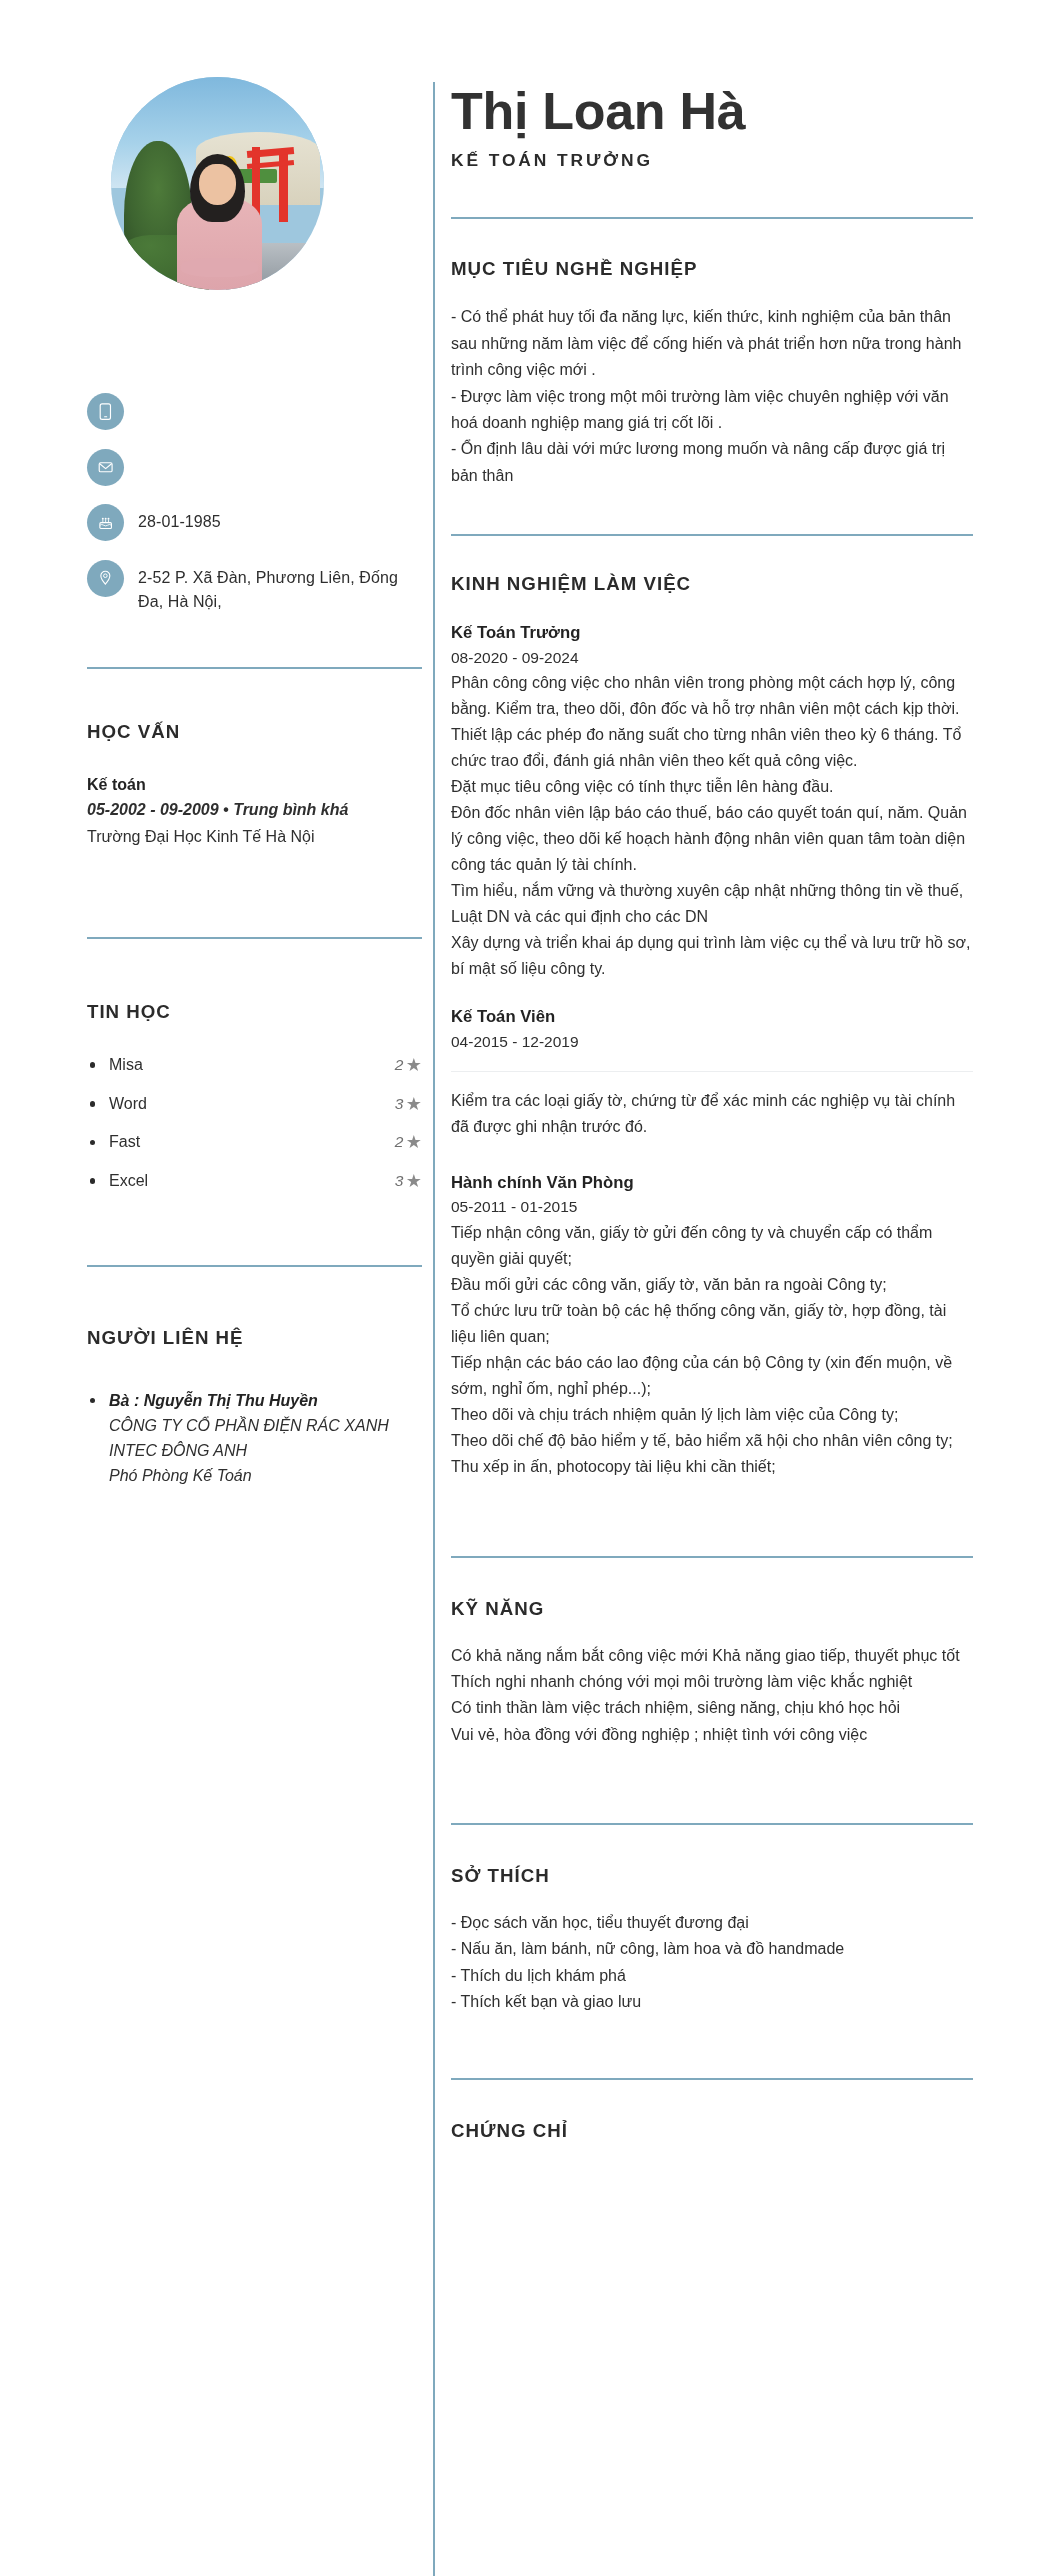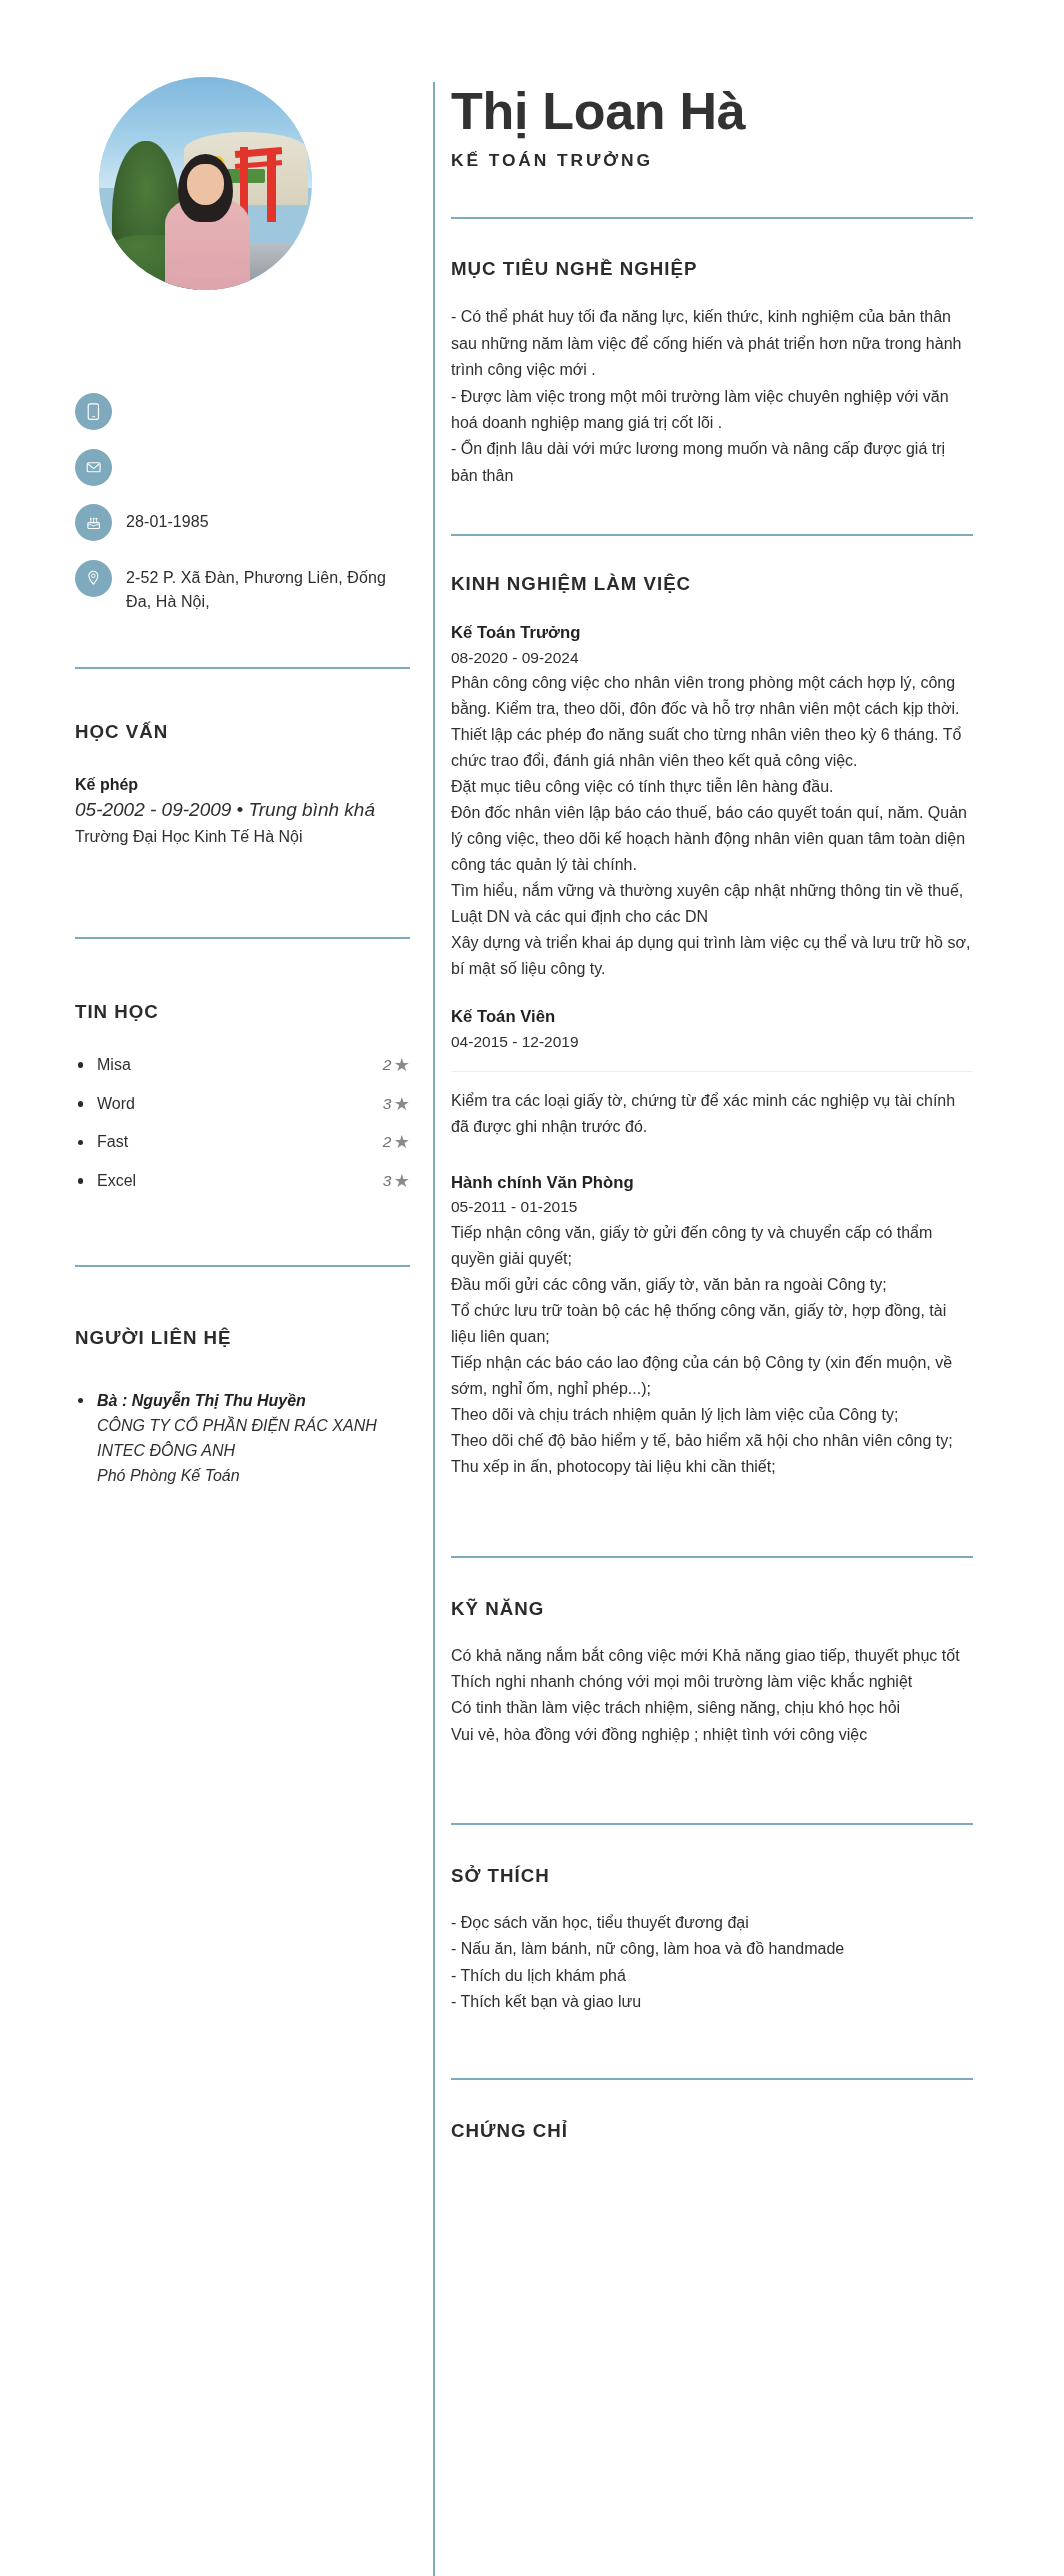--- a/index.html
+++ b/index.html
@@ -17,21 +17,21 @@
     width: 1065px;
     height: 2576px;
     background: #ffffff;
     overflow: hidden;
     box-sizing: border-box;
   }
 
   
   .sidebar {
     position: absolute;
-    left: 4px;
+    left: 16px;
     top: 0;
     width: 393px;
     height: 2576px;
     box-sizing: border-box;
     padding: 0;
   }
 
   .photo-wrap {
     position: absolute;
     left: 95px;
@@ -155,25 +155,26 @@
   }
 
   .sb-block { position: absolute; left: 71px; width: 335px; }
   .edu-degree {
     font-size: 16px;
     font-weight: bold;
     color: #232323;
     margin-bottom: 3.9px;
   }
   .edu-dates {
-    font-size: 19px;
+    font-size: 16px;
     font-style: italic;
     color: #2f2f2f;
     line-height: 23px;
     margin-bottom: 3.9px;
+    font-weight: bold;
   }
   .edu-school {
     font-size: 16px;
     color: #2f2f2f;
     line-height: 23px;
   }
 
   .skill-list { list-style: none; margin: 0; padding: 0; }
   .skill-item {
     display: flex;
@@ -351,21 +352,21 @@
           </svg>
         </span>
         <span class="ctext">2-52 P. Xã Đàn, Phương Liên, Đống Đa, Hà Nội,</span>
       </div>
 
     </div>
 
     <div class="sb-rule" style="top:667px"></div>
     <div class="sb-section-title" style="top:721px">HỌC VẤN</div>
     <div class="sb-block" style="top:776px">
-      <div class="edu-degree">Kế phép</div>
+      <div class="edu-degree">Kế toán</div>
       <div class="edu-dates">05-2002 - 09-2009 • Trung bình khá</div>
       <div class="edu-school">Trường Đại Học Kinh Tế Hà Nội</div>
     </div>
 
     <div class="sb-rule" style="top:937px"></div>
     <div class="sb-section-title" style="top:1001px">TIN HỌC</div>
     <div class="sb-block" style="top:1056px">
       <ul class="skill-list">
         <li class="skill-item">
           <span class="dot"></span>

